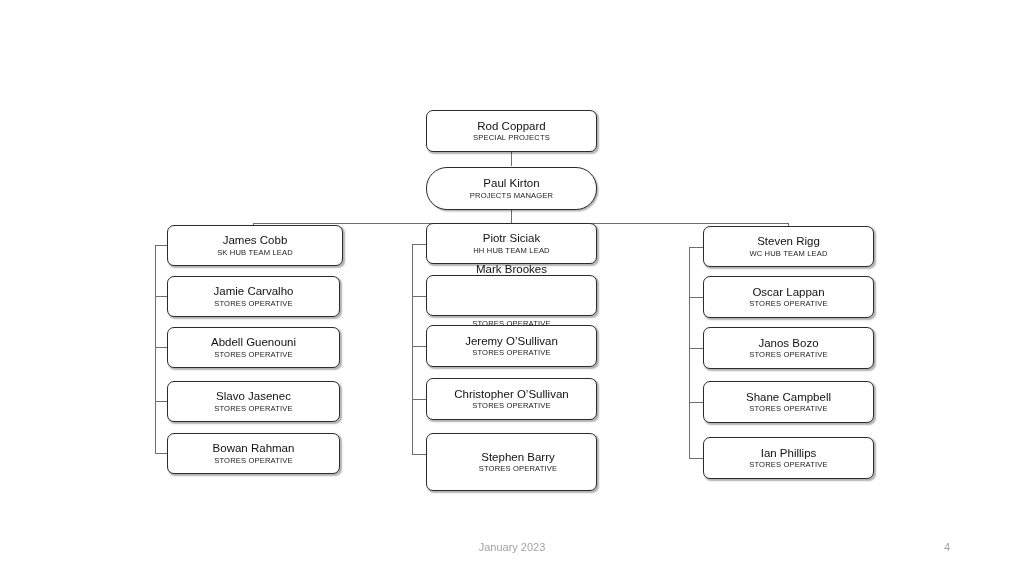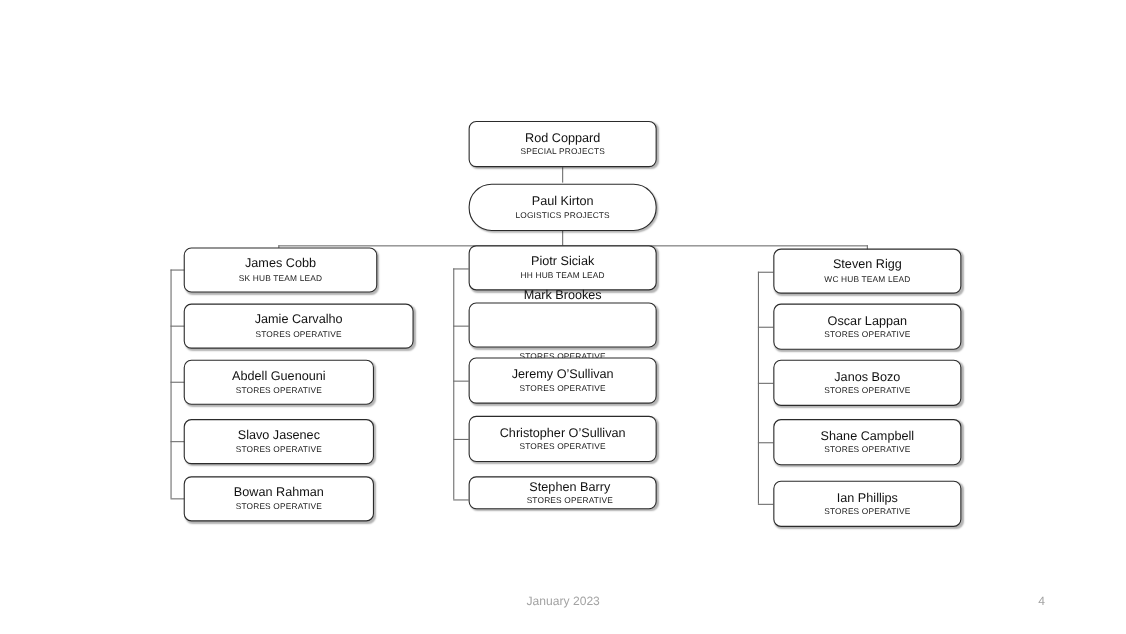--- a/index.html
+++ b/index.html
@@ -131,28 +131,28 @@
   <div class="conn h" style="left:689px; top:402px; width:14px;"></div>
   <div class="conn h" style="left:689px; top:458px; width:14px;"></div>
 
   <div class="node" style="left:426px; top:110px; width:171px; height:42px;">
     <div class="nm">Rod Coppard</div>
     <div class="rl">SPECIAL PROJECTS</div>
   </div>
 
   <div class="node" style="left:426px; top:167px; width:171px; height:43px;border-radius:21px;">
     <div class="nm">Paul Kirton</div>
-    <div class="rl">LOGISTICS PROJECTS</div>
+    <div class="rl">PROJECTS MANAGER</div>
   </div>
 
   <div class="node" style="left:167px; top:225px; width:176px; height:41px;">
     <div class="nm">James Cobb</div>
     <div class="rl">SK HUB TEAM LEAD</div>
   </div>
-  <div class="node" style="left:167px; top:276px; width:209px; height:41px;">
+  <div class="node" style="left:167px; top:276px; width:173px; height:41px;">
     <div class="nm">Jamie Carvalho</div>
     <div class="rl">STORES OPERATIVE</div>
   </div>
   <div class="node" style="left:167px; top:327px; width:173px; height:41px;">
     <div class="nm">Abdell Guenouni</div>
     <div class="rl">STORES OPERATIVE</div>
   </div>
   <div class="node" style="left:167px; top:381px; width:173px; height:41px;">
     <div class="nm">Slavo Jasenec</div>
     <div class="rl">STORES OPERATIVE</div>
@@ -171,21 +171,21 @@
     <div class="rl">STORES OPERATIVE</div>
   </div>
   <div class="node" style="left:426px; top:325px; width:171px; height:42px;">
     <div class="nm">Jeremy O’Sullivan</div>
     <div class="rl">STORES OPERATIVE</div>
   </div>
   <div class="node" style="left:426px; top:378px; width:171px; height:42px;">
     <div class="nm">Christopher O’Sullivan</div>
     <div class="rl">STORES OPERATIVE</div>
   </div>
-  <div class="node" style="left:426px; top:433px; width:171px; height:30px;padding-left:13px;">
+  <div class="node" style="left:426px; top:433px; width:171px; height:58px;padding-left:13px;">
     <div class="nm">Stephen Barry</div>
     <div class="rl">STORES OPERATIVE</div>
   </div>
 
   <div class="node" style="left:703px; top:226px; width:171px; height:41px;">
     <div class="nm">Steven Rigg</div>
     <div class="rl">WC HUB TEAM LEAD</div>
   </div>
   <div class="node" style="left:703px; top:276px; width:171px; height:42px;text-align:right;">
     <div class="nm">Oscar Lappan</div>

